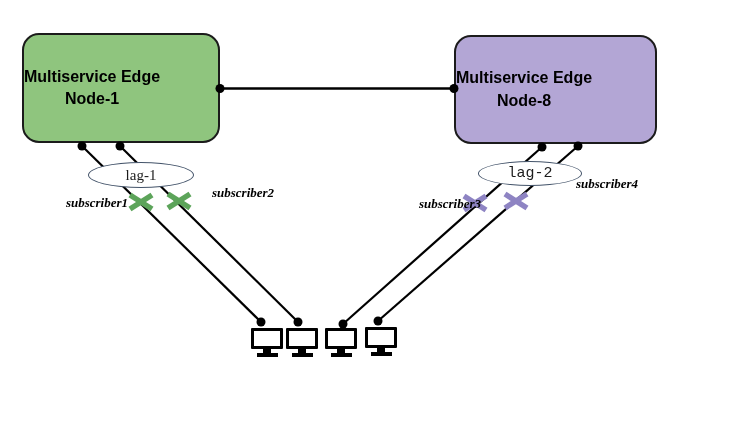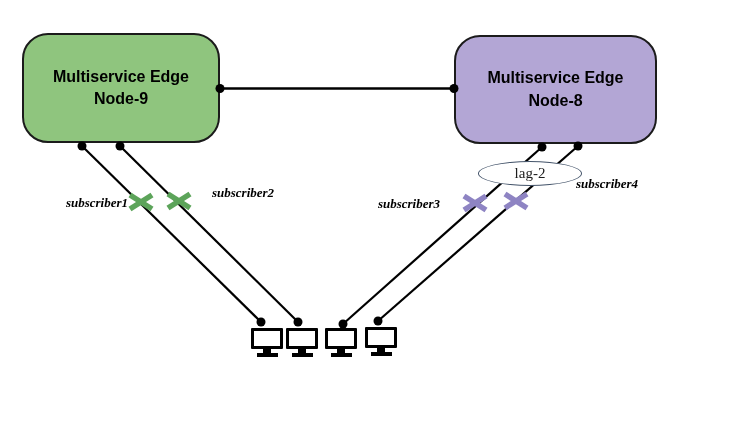--- a/index.html
+++ b/index.html
@@ -7,47 +7,47 @@
     position:relative; width:740px; height:429px; background:#ffffff;
     overflow:hidden; font-family:"Liberation Sans", sans-serif;
   }
   .layer { position:absolute; left:0; top:0; width:740px; height:429px; pointer-events:none; }
   .layer.lines { z-index:1; }
   .layer.overlay { z-index:3; }
 
   
   .node {
     position:absolute; z-index:2; box-sizing:border-box;
-    border:2.2px solid #1b1b1b; border-radius:26px;
-    display:flex; align-items:center; justify-content:center;
+    border:2.2px solid #1b1b1b; border-radius:17px;
+    display:flex; align-items:center; 
     text-align:center; font-weight:bold; font-size:16px; line-height:1.38;
     color:#000;
   }
   .node1 { left:22px; top:33px; width:198px; height:110px; background:#8FC57E; }
   .node2 { left:454px; top:35px; width:203px; height:109px; background:#B3A6D5; }
 
   
   .lag {
     position:absolute; z-index:2; box-sizing:border-box;
     background:#ffffff; border:1.4px solid #44546A; border-radius:50%;
     display:flex; align-items:center; justify-content:center;
     font-family:"Liberation Serif", serif; font-size:15px; color:#1c1c1c;
   }
   .lag1 { left:88px;  top:162px; width:106px; height:26px; }
-  .lag2 { left:478px; top:161px; width:104px; height:25px; }
+  .lag2 { left:478px; top:161px; width:104px; height:25px;font-family:Liberation Mono, monospace; }
 
   
   .sub-label {
     position:absolute; z-index:4; white-space:nowrap;
     font-family:"Liberation Serif", serif; font-style:italic; font-weight:bold;
     font-size:13px; color:#000;
   }
   .s1 { left:50px;  top:195px; width:78px; text-align:right;font-family:Liberation Serif, serif; }
   .s2 { left:193px; top:185px;margin-left:19px; }
-  .s3 { left:367px; top:196px; width:73px; text-align:right; }
+  .s3 { left:408px; top:196px; width:73px; text-align:right; }
   .s4 { left:538px; top:176px;margin-left:38px; }
 
   
   .monitor { position:absolute; z-index:2; width:32px; height:29px; }
   .m-screen {
     position:absolute; left:0; top:0; width:32px; height:21px;
     box-sizing:border-box; border:3px solid #000; background:#fff; border-radius:1px;
   }
   .m-neck { position:absolute; left:12px; top:21px; width:8px; height:4px; background:#000; }
   .m-base { position:absolute; left:5.5px; top:25px; width:21px; height:3.5px; background:#000; }
@@ -66,31 +66,34 @@
     <line x1="220" y1="88.5" x2="454" y2="88.5" stroke="#000" stroke-width="2.5"></line>
     <line x1="82" y1="146" x2="261" y2="322" stroke="#000" stroke-width="2.2"></line>
     <line x1="120" y1="146" x2="298" y2="322" stroke="#000" stroke-width="2.2"></line>
     <line x1="542" y1="147" x2="343" y2="324" stroke="#000" stroke-width="2.2"></line>
     <line x1="578" y1="146" x2="378" y2="321" stroke="#000" stroke-width="2.2"></line>
   </svg>
 
   <div class="node node1">
     <div>
       <span>Multiservice Edge</span><br>
-      <span>Node-9</span>
+      <span>Node-1</span>
     </div>
   </div>
 
   <div class="node node2">
     <div>
       <span>Multiservice Edge</span><br>
       <span>Node-8</span>
     </div>
   </div>
 
+  <div class="lag lag1">
+    <span>lag-1</span>
+  </div>
   <div class="lag lag2">
     <span>lag-2</span>
   </div>
 
   <div class="monitor" style="left:251px; top:328px;">
     <div class="m-screen"></div>
     <div class="m-neck"></div>
     <div class="m-base"></div>
   </div>
   <div class="monitor" style="left:286px; top:328px;">

